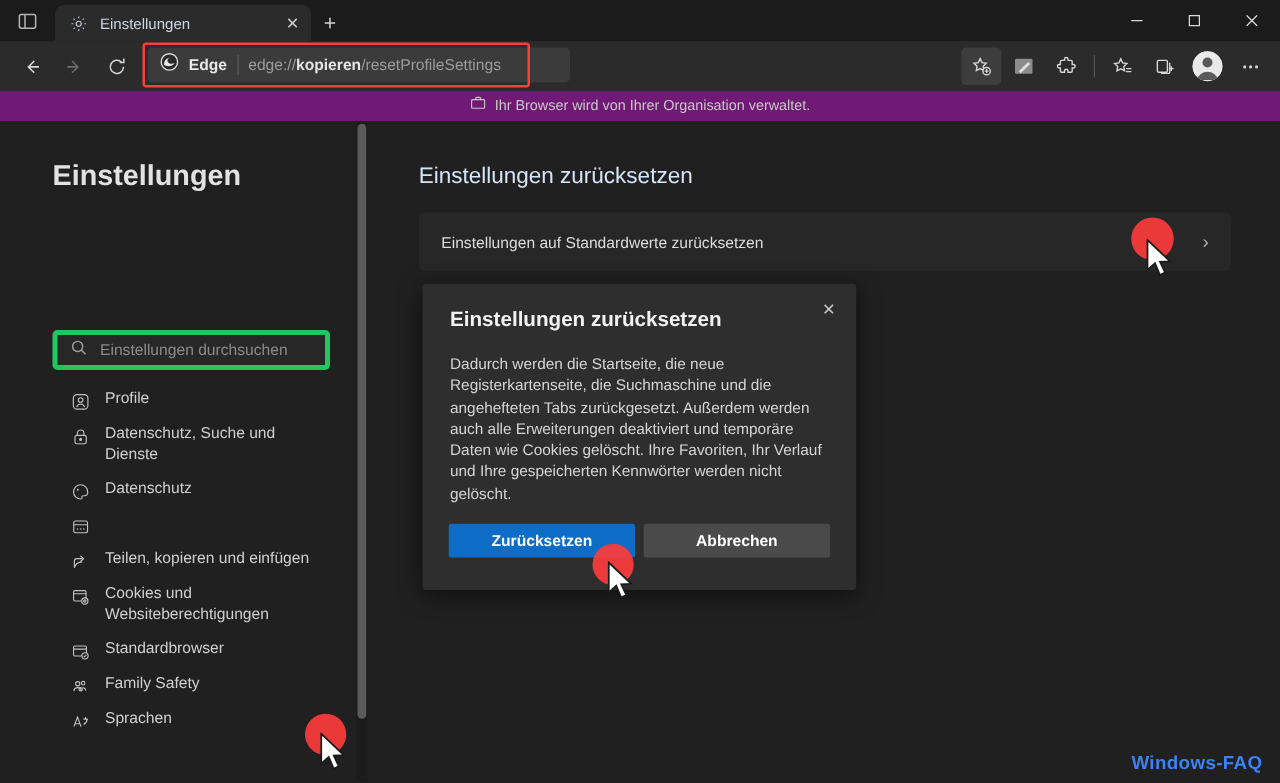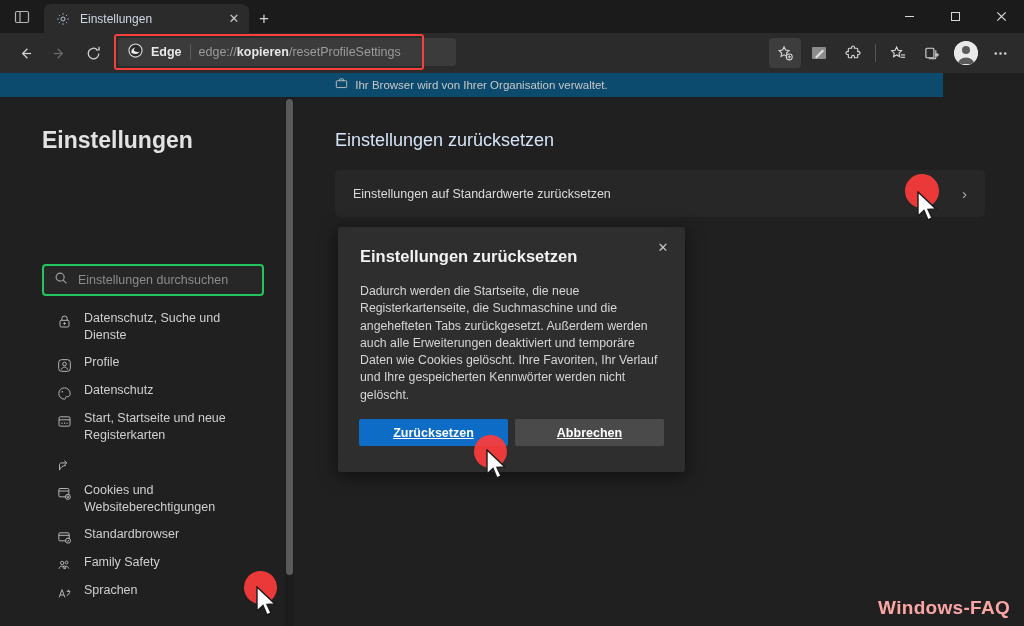--- a/index.html
+++ b/index.html
@@ -80,41 +80,41 @@
   .tb-icon.active { background: #3d3d3d; }
   .tb-icon.collections-hl { }
   .tb-sep { width: 1px; height: 18px; background: #555; margin: 0 4px; }
   .avatar {
     width: 24px; height: 24px; border-radius: 50%; background: #e8e8e8;
     display: flex; align-items: center; justify-content: center; overflow: hidden;
   }
 
   
   .org-banner {
-    position: absolute; left: 0; top: 73px; width: 943px; height: 24px;
-    background: #0c4a6e; display: flex; align-items: center; justify-content: center; gap: 7px;
+    position: absolute; left: 0; top: 73px; width: 1024px; height: 24px;
+    background: #701a75; display: flex; align-items: center; justify-content: center; gap: 7px;
   }
   .org-text { font-size: 11.5px; color: #c8c8c8; }
 
   
   .page {
     position: absolute; left: 0; top: 97px; width: 1024px; height: 529px;
     background: #202020;
   }
   .sidebar {
     position: absolute; left: 0; top: 0; width: 292px; height: 529px;
     background: #202020;
   }
   .settings-title {
     position: absolute; left: 42px; top: 30px;
     font-size: 23px; color: #e2e2e2; font-weight: bold;
   }
   .search-box {
     position: absolute; left: 42px; top: 167px; width: 222px; height: 32px;
-    background: #272727; border: 2px solid #22c55e; border-radius: 4px;
+    background: #272727; border: 4px solid #22c55e; border-radius: 4px;
     display: flex; align-items: center; padding: 0 10px; gap: 10px;
   }
   .search-ph { font-size: 12.5px; color: #8b8b8b; }
   .nav-list { position: absolute; left: 0; top: 208px; width: 280px; }
   .nav-item {
     display: flex; align-items: flex-start; gap: 13px;
     padding: 5px 12px 5px 56px; min-height: 28px; position: relative;
   }
   .nav-item .ico {
     position: absolute; left: 55px; top: 7px; width: 18px; height: 18px;
@@ -166,35 +166,35 @@
   .dialog-body {
     position: absolute; left: 22px; top: 56px; width: 300px;
     font-size: 12.3px; color: #d5d5d5; line-height: 17.3px;
   }
   .dialog-actions {
     position: absolute; left: 21px; top: 192px; display: flex; gap: 7px;
   }
   .btn {
     height: 27px; width: 149px; border-radius: 2px;
     display: flex; align-items: center; justify-content: center;
-    font-size: 12.5px; font-weight: bold; text-decoration: underline;
+    font-size: 12.5px; font-weight: bold;
   }
   .btn-primary { background: #0d6cc6; color: #ffffff; }
   .btn-secondary { background: #4a4a4a; color: #ffffff; }
 
   
   .click-dot {
     position: absolute; border-radius: 50%; background: #fb3b3b;
     opacity: .93; pointer-events: none;
   }
   .cursor { position: absolute; pointer-events: none; }
 
   .watermark {
     position: absolute; right: 14px; bottom: 7px;
-    font-size: 19px; color: #fca5a5; font-weight: bold;
+    font-size: 15px; color: #3b82f6; font-weight: bold;
     letter-spacing: .3px;
   }
 </style>
 </head>
 <body>
 
 <div id="app">
 
   <div class="titlebar">
     <div class="tab-search-btn">
@@ -347,37 +347,37 @@
           </svg>
         </span>
         <span class="search-ph">Einstellungen durchsuchen</span>
       </div>
 
       <div class="nav-list">
 
         <div class="nav-item">
           <span class="ico">
             <svg width="15" height="15" viewBox="0 0 18 18" fill="none" stroke="#c2c2c2" stroke-width="1.1">
+              <rect x="2" y="2" width="14" height="14" rx="3.5"></rect>
+                <circle cx="9" cy="7.2" r="2.2"></circle>
+              <path d="M5.2 14c.6-2 2-3 3.8-3s3.2 1 3.8 3"></path>
+            </svg>
+          </span>
+          <span class="nav-label">Profile</span>
+        </div>
+
+        <div class="nav-item">
+          <span class="ico">
+            <svg width="15" height="15" viewBox="0 0 18 18" fill="none" stroke="#c2c2c2" stroke-width="1.1">
               <rect x="3.6" y="7.6" width="10.8" height="8" rx="1.6"></rect>
               <path d="M5.8 7.6V5.6a3.2 3.2 0 0 1 6.4 0v2"></path>
                 <circle cx="9" cy="11.4" r=".9" fill="#c2c2c2"></circle>
             </svg>
           </span>
           <span class="nav-label">Datenschutz, Suche und Dienste</span>
-        </div>
-
-        <div class="nav-item">
-          <span class="ico">
-            <svg width="15" height="15" viewBox="0 0 18 18" fill="none" stroke="#c2c2c2" stroke-width="1.1">
-              <rect x="2" y="2" width="14" height="14" rx="3.5"></rect>
-                <circle cx="9" cy="7.2" r="2.2"></circle>
-              <path d="M5.2 14c.6-2 2-3 3.8-3s3.2 1 3.8 3"></path>
-            </svg>
-          </span>
-          <span class="nav-label">Profile</span>
         </div>
 
         <div class="nav-item">
           <span class="ico">
             <svg width="15" height="15" viewBox="0 0 18 18" fill="none" stroke="#c2c2c2" stroke-width="1.1">
               <path d="M9 2.2a6.8 6.8 0 1 0 0 13.6c1 0 1.5-.7 1.3-1.5-.2-.9.4-1.6 1.3-1.6h1.1A3.1 3.1 0 0 0 15.8 9 6.8 6.8 0 0 0 9 2.2z"></path>
               <circle cx="6.3" cy="7" r=".9" fill="#c2c2c2" stroke="none"></circle>
             </svg>
           </span>
           <span class="nav-label">Datenschutz</span>
@@ -386,31 +386,31 @@
         <div class="nav-item">
           <span class="ico">
             <svg width="15" height="15" viewBox="0 0 18 18" fill="none" stroke="#c2c2c2" stroke-width="1.1">
               <rect x="2.4" y="3.4" width="13.2" height="11.2" rx="1.6"></rect>
                 <line x1="2.4" y1="7" x2="15.6" y2="7"></line>
               <circle cx="6" cy="11" r=".8" fill="#c2c2c2" stroke="none"></circle>
                 <circle cx="9" cy="11" r=".8" fill="#c2c2c2" stroke="none"></circle>
                 <circle cx="12" cy="11" r=".8" fill="#c2c2c2" stroke="none"></circle>
             </svg>
           </span>
-          <span class="nav-label">Start, Startseite und neue Registerkarten</span>
         </div>
 
         <div class="nav-item">
           <span class="ico">
             <svg width="15" height="15" viewBox="0 0 18 18" fill="none" stroke="#c2c2c2" stroke-width="1.1">
               <path d="M3 14.5V8.2c0-1.3 1-2.3 2.3-2.3h5.5"></path>
                 <path d="M8.8 3.2l3 2.7-3 2.7"></path>
               <path d="M3 14.5c1-3.4 3.6-5.2 7.5-5.5"></path>
             </svg>
           </span>
+          <span class="nav-label">Teilen, kopieren und einfügen</span>
         </div>
 
         <div class="nav-item">
           <span class="ico">
             <svg width="15" height="15" viewBox="0 0 18 18" fill="none" stroke="#c2c2c2" stroke-width="1.1">
               <rect x="2.2" y="3" width="12" height="10" rx="1.4"></rect>
                 <line x1="2.2" y1="6" x2="14.2" y2="6"></line>
               <circle cx="13" cy="13" r="3" fill="#202020"></circle>
                 <circle cx="13" cy="13" r="1.1"></circle>
             </svg>

